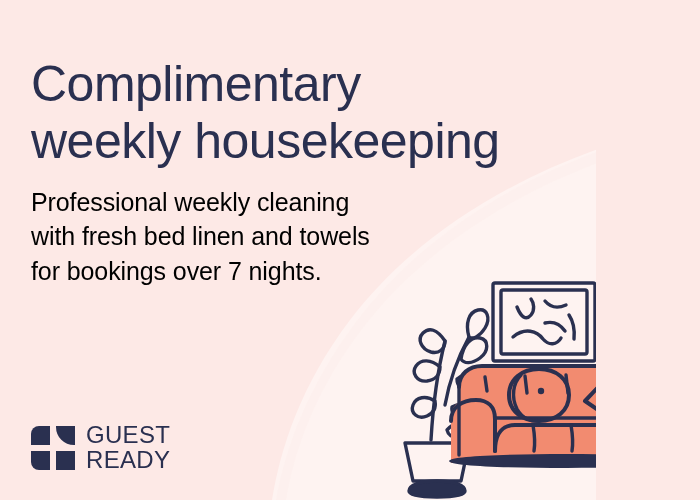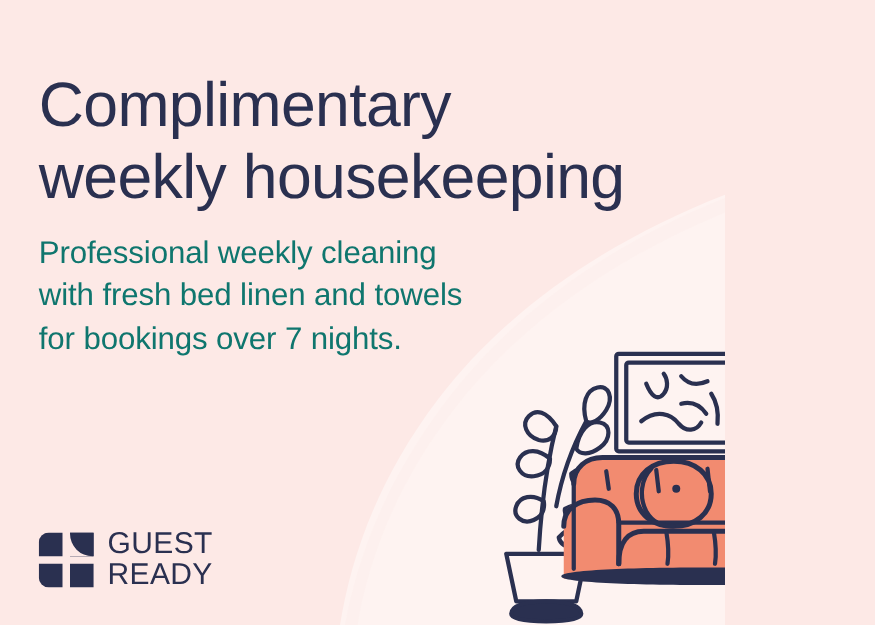--- a/index.html
+++ b/index.html
@@ -12,20 +12,21 @@
     overflow: hidden;
     font-family: "Liberation Sans", sans-serif;
     background: #fde9e6;
   }
   #card {
     position: relative;
     width: 580px;
     height: 500px;
     overflow: hidden;
     background: #fde9e6;
+    padding-left: 16px;
   }
   #bg-light-wash {
     position: absolute;
     left: 0; top: 0;
     width: 700px; height: 500px;
     overflow: hidden;
     pointer-events: none;
   }
   #bg-light-wash svg { display: block; }
 
@@ -40,21 +41,21 @@
     line-height: 1.15;
     font-weight: 400;
     letter-spacing: -0.5px;
     white-space: pre-line;
   }
   #subcopy {
     position: absolute;
     left: 31px;
     top: 160px;
     width: 430px;
-    color: #0f766e;
+    color: #000000;
     font-size: 25px;
     line-height: 1.37;
     font-weight: 400;
     letter-spacing: -0.1px;
     white-space: pre-line;
   }
 
   
   #logo {
     position: absolute;

